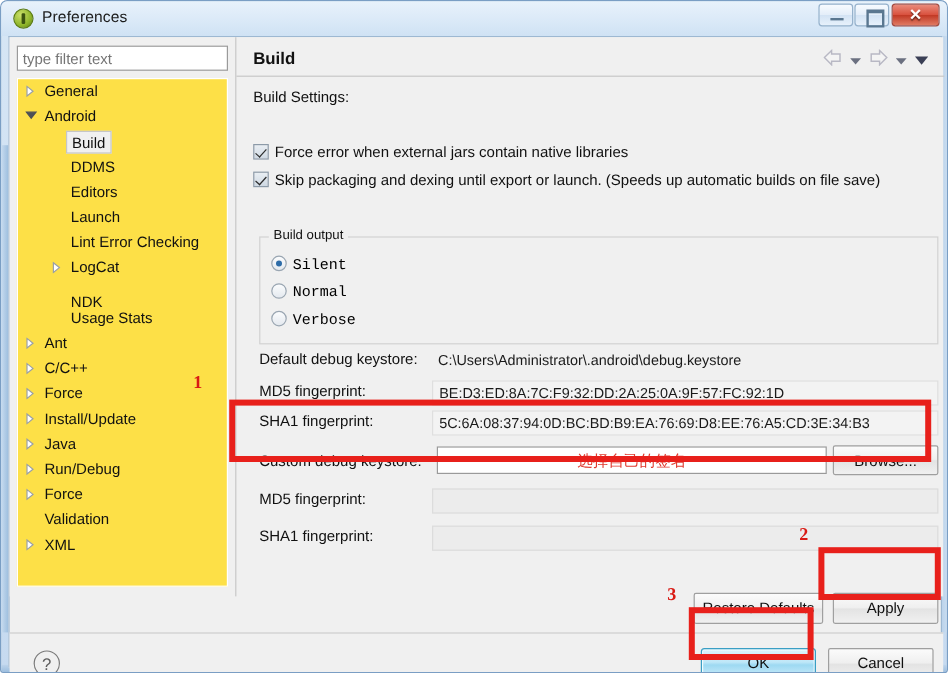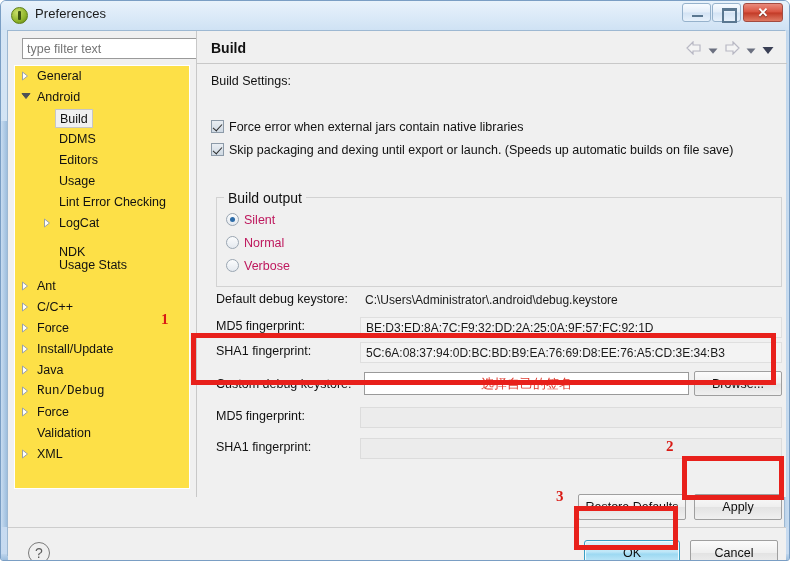--- a/index.html
+++ b/index.html
@@ -82,21 +82,21 @@
     border-bottom: none;
   }
 
   
   #left-pane {
     position: absolute; left: 0; top: 0;
     width: 188px; height: 466px;
     background: #f0f0f0;
   }
   #filter-input {
-    position: absolute; left: 14px; top: 7px;
+    position: absolute; left: 6px; top: 7px;
     width: 176px; height: 21px;
     border: 1px solid #9a9a9a;
     background: #ffffff;
     font-family: "Liberation Sans", sans-serif;
     font-size: 12.5px;
     color: #777777;
     padding: 0 4px;
     outline: none;
   }
   #tree {
@@ -181,25 +181,25 @@
   #group-build-output {
     position: absolute; left: 208px; top: 166px;
     width: 566px; height: 90px;
     border: 1px solid #d2d2d2;
     border-top: 1px solid #d2d2d2;
   }
   #group-legend {
     position: absolute; left: 216px; top: 159px;
     background: #f0f0f0;
     padding: 0 4px;
-    font-size: 14px; color: #111111;
+    font-size: 11px; color: #111111;
   }
   .rbrow {
     position: absolute; left: 218px;
-    font-size: 12.5px; color: #be185d;
+    font-size: 12.5px; color: #000000; font-family: Liberation Mono, monospace;
   }
   .rb {
     display:inline-block;
     width: 13px; height: 13px;
     border-radius: 50%;
     border: 1px solid #9aa6b2;
     background: linear-gradient(to bottom,#fbfcfd,#e4e9ef);
     vertical-align:-2px; margin-right:5px;
     position: relative;
   }
@@ -381,21 +381,21 @@
           <div class="tnode selected">
             <span class="tlabel" style="left: 44px;">Build</span>
           </div>
           <div class="tnode">
             <span class="tlabel" style="left: 44px;">DDMS</span>
           </div>
           <div class="tnode">
             <span class="tlabel" style="left: 44px;">Editors</span>
           </div>
           <div class="tnode">
-            <span class="tlabel" style="left: 44px;">Usage</span>
+            <span class="tlabel" style="left: 44px;">Launch</span>
           </div>
           <div class="tnode">
             <span class="tlabel" style="left: 44px;">Lint Error Checking</span>
           </div>
           <div class="tnode">
             <span class="arrow-c" style="left: 28px;">
               <svg width="8" height="10" viewBox="0 0 8 10">
                 <path d="M1.5 1 L6.5 5 L1.5 9 Z" fill="#ffffff" stroke="#9aa0a6" stroke-width="1"></path>
               </svg>
             </span>
@@ -446,21 +446,21 @@
               </svg>
             </span>
             <span class="tlabel" style="left: 22px;">Java</span>
           </div>
           <div class="tnode">
             <span class="arrow-c" style="left: 6px;">
               <svg width="8" height="10" viewBox="0 0 8 10">
                 <path d="M1.5 1 L6.5 5 L1.5 9 Z" fill="#ffffff" stroke="#9aa0a6" stroke-width="1"></path>
               </svg>
             </span>
-            <span class="tlabel" style="left: 22px; font-family: Liberation Mono, monospace;">Run/Debug</span>
+            <span class="tlabel" style="left: 22px;">Run/Debug</span>
           </div>
           <div class="tnode">
             <span class="arrow-c" style="left: 6px;">
               <svg width="8" height="10" viewBox="0 0 8 10">
                 <path d="M1.5 1 L6.5 5 L1.5 9 Z" fill="#ffffff" stroke="#9aa0a6" stroke-width="1"></path>
               </svg>
             </span>
             <span class="tlabel" style="left: 22px;">Force</span>
           </div>
           <div class="tnode">

